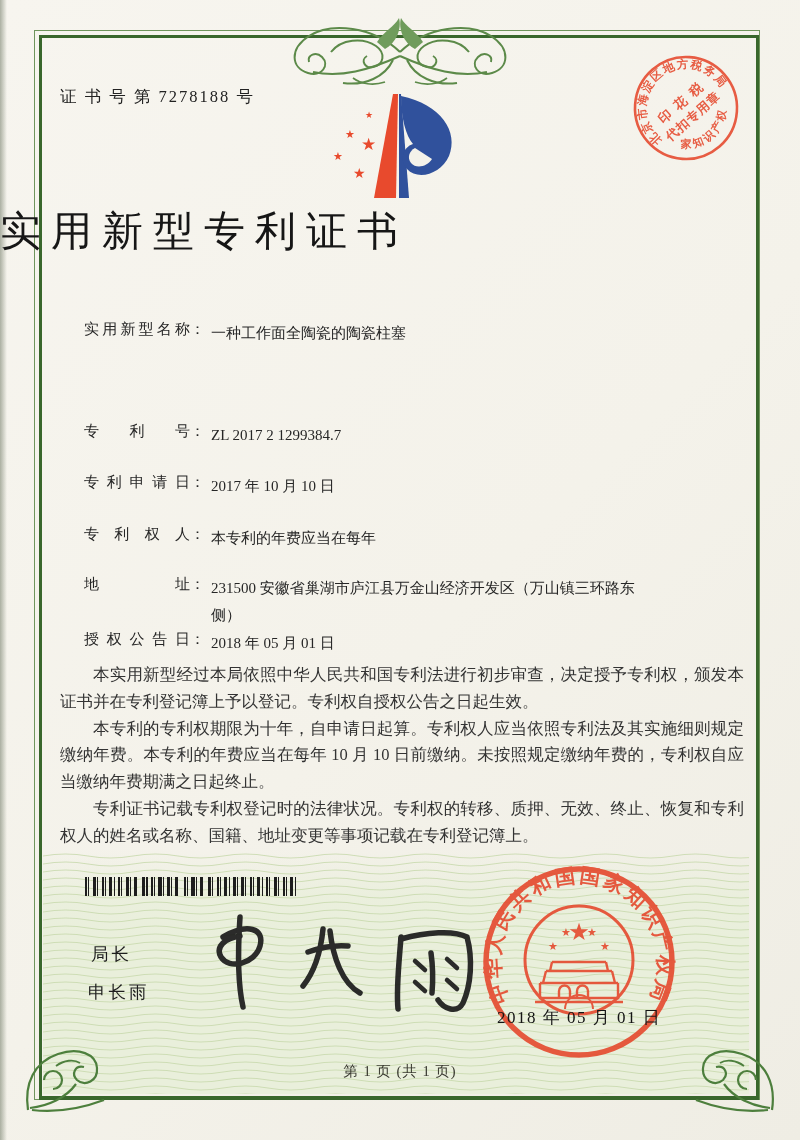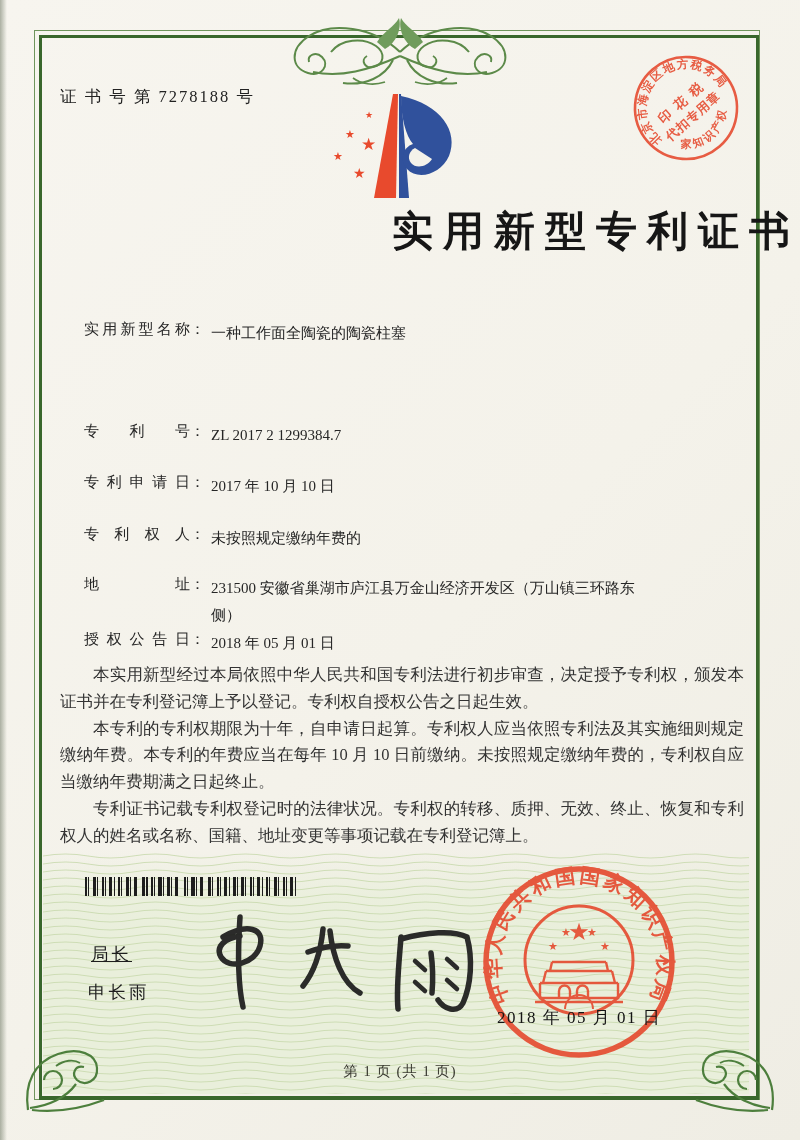--- a/index.html
+++ b/index.html
@@ -12,37 +12,37 @@
     background:linear-gradient(90deg,rgba(110,120,100,.55),rgba(110,120,100,0));}
   .frame-outer{position:absolute;left:34px;top:30px;width:724px;height:1068px;
     border:1px solid #6f955c;}
   .frame-inner{position:absolute;left:39px;top:35px;width:714px;height:1058px;
     border:3px solid #39672c;border-bottom-width:4px;}
   .green-band{position:absolute;left:43px;top:852px;width:706px;height:242px;
     background:linear-gradient(180deg,rgba(233,239,219,0) 0px,rgba(233,239,219,.85) 45px,#e9efdb 90px);}
   .green-band svg{position:absolute;left:0;top:0;width:100%;height:100%;opacity:.85;}
   .cert-no{position:absolute;left:60px;top:86px;font-size:16.5px;letter-spacing:2px;color:#222;}
   .logo{position:absolute;left:303px;top:88px;}
-  .title{position:absolute;left:0;top:204px;width:100%;text-align:right;
-    font-size:41px;font-weight:700;letter-spacing:10px;color:#161616;}
+  .title{position:absolute;left:0;top:204px;width:100%;text-align:left;
+    font-size:41px;font-weight:400;letter-spacing:10px;color:#161616;}
   .row{position:absolute;left:84px;font-size:15px;color:#262626;white-space:nowrap;}
   .row .lab{display:inline-block;width:106px;text-align:justify;text-align-last:justify;vertical-align:top;}
   .row .col{vertical-align:top;}
   .row .val{display:inline-block;vertical-align:top;margin-left:6px;line-height:27px;}
   .row .val.wrap{white-space:normal;width:430px;}
   .grant-no{position:absolute;left:455px;top:0;}
   .paras{position:absolute;left:60px;top:662px;width:684px;color:#333;}
   .paras p{margin:0;font-size:16.5px;line-height:26.8px;text-indent:2em;text-align:justify;}
   .barcode{position:absolute;left:85px;top:877px;width:214px;height:19px;
     background:repeating-linear-gradient(90deg,
       #1d1d1d 0 2px,rgba(0,0,0,0) 2px 3px,
       #1d1d1d 3px 4px,rgba(0,0,0,0) 4px 7.5px,
       #1d1d1d 7.5px 10.5px,rgba(0,0,0,0) 10.5px 12px,
       #1d1d1d 12px 13px,rgba(0,0,0,0) 13px 16.5px);}
-  .signer-title{position:absolute;left:91px;top:942px;font-size:17.5px;letter-spacing:3px;color:#1e1e1e;text-decoration:underline;}
+  .signer-title{position:absolute;left:91px;top:942px;font-size:17.5px;letter-spacing:3px;color:#1e1e1e;}
   .signer-name{position:absolute;left:88px;top:980px;font-size:17.5px;letter-spacing:3px;color:#1e1e1e;}
   .autograph{position:absolute;left:205px;top:897px;}
   .office-seal{position:absolute;left:480px;top:863px;}
   .seal-date{position:absolute;left:497px;top:1006px;font-size:17px;letter-spacing:1.5px;color:#141414;}
   .footer{position:absolute;left:0;top:1062px;width:100%;text-align:center;font-size:14.5px;color:#38382f;letter-spacing:1px;}
   .tax-stamp{position:absolute;left:610px;top:32px;transform:rotate(-41deg);}
   .orn-top{position:absolute;left:273px;top:14px;}
   .corner{position:absolute;top:1036px;}
   .corner.bl{left:16px;}
   .corner.br{right:16px;transform:scaleX(-1);}
@@ -113,21 +113,21 @@
   <div class="row" style="top:320px">
     <span class="lab">实用新型名称</span><span class="col">：</span><span class="val">一种工作面全陶瓷的陶瓷柱塞</span>
   </div>
   <div class="row" style="top:422px">
     <span class="lab">专利号</span><span class="col">：</span><span class="val">ZL 2017 2 1299384.7</span>
   </div>
   <div class="row" style="top:473px">
     <span class="lab">专利申请日</span><span class="col">：</span><span class="val">2017 年 10 月 10 日</span>
   </div>
   <div class="row" style="top:525px">
-    <span class="lab">专利权人</span><span class="col">：</span><span class="val">未按照规定缴纳年费的</span>
+    <span class="lab">专利权人</span><span class="col">：</span><span class="val">本专利的年费应当在每年</span>
   </div>
   <div class="row" style="top:575px">
     <span class="lab">地址</span><span class="col">：</span><span class="val wrap">231500 安徽省巢湖市庐江县万金山经济开发区（万山镇三环路东侧）</span>
   </div>
   <div class="row" style="top:630px;width:660px">
     <span class="lab">授权公告日</span><span class="col">：</span><span class="val">2018 年 05 月 01 日</span>
   </div>
 
   <div class="paras">
     <p>本实用新型经过本局依照中华人民共和国专利法进行初步审查，决定授予专利权，颁发本证书并在专利登记簿上予以登记。专利权自授权公告之日起生效。</p>

